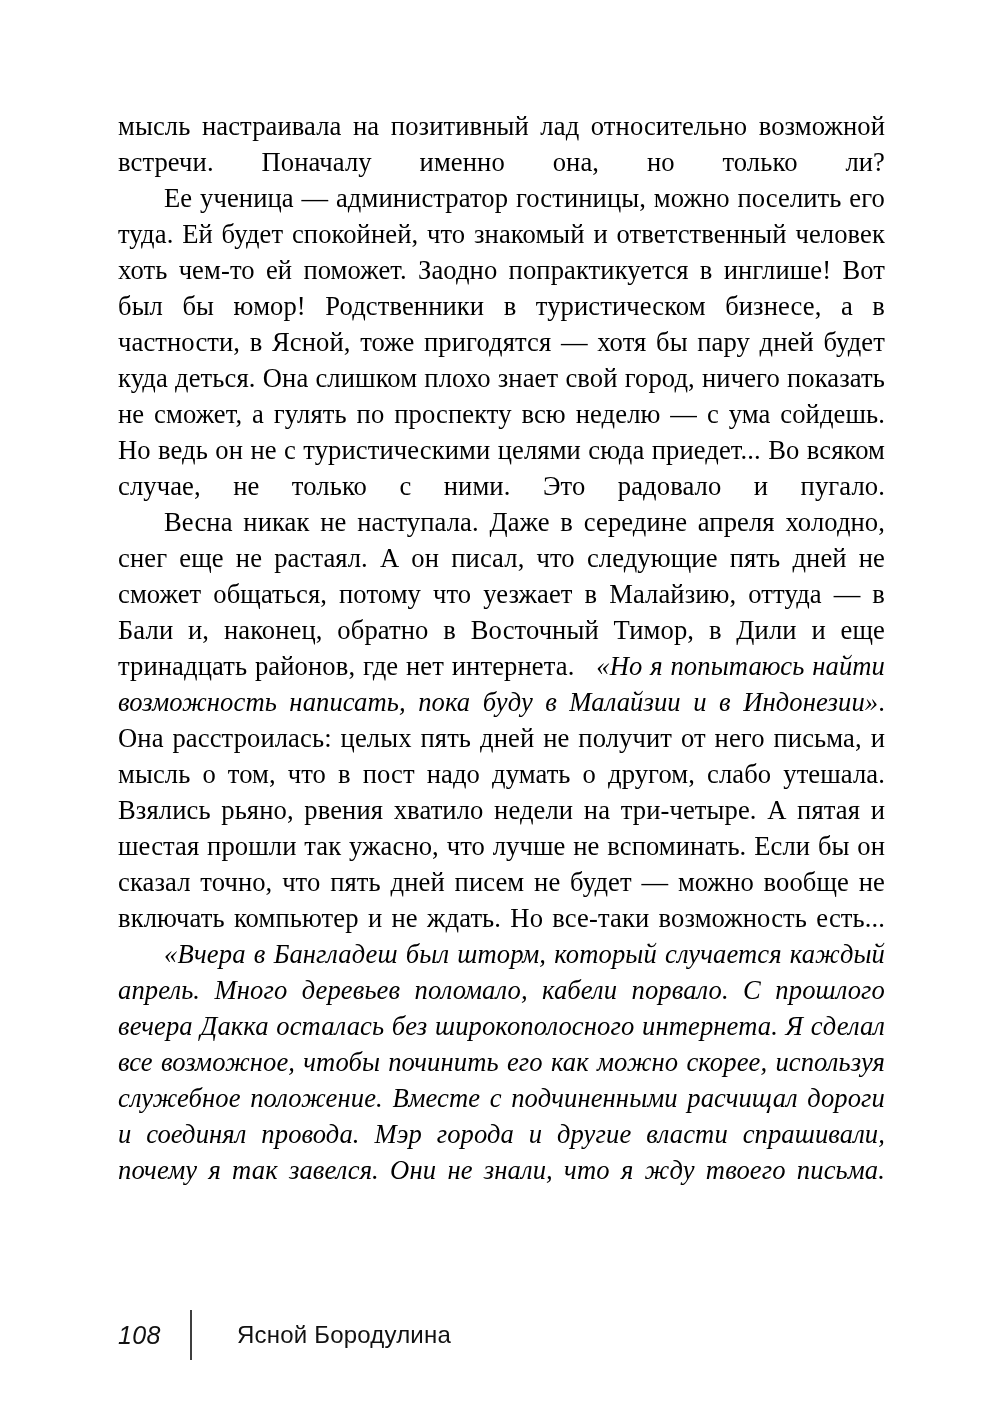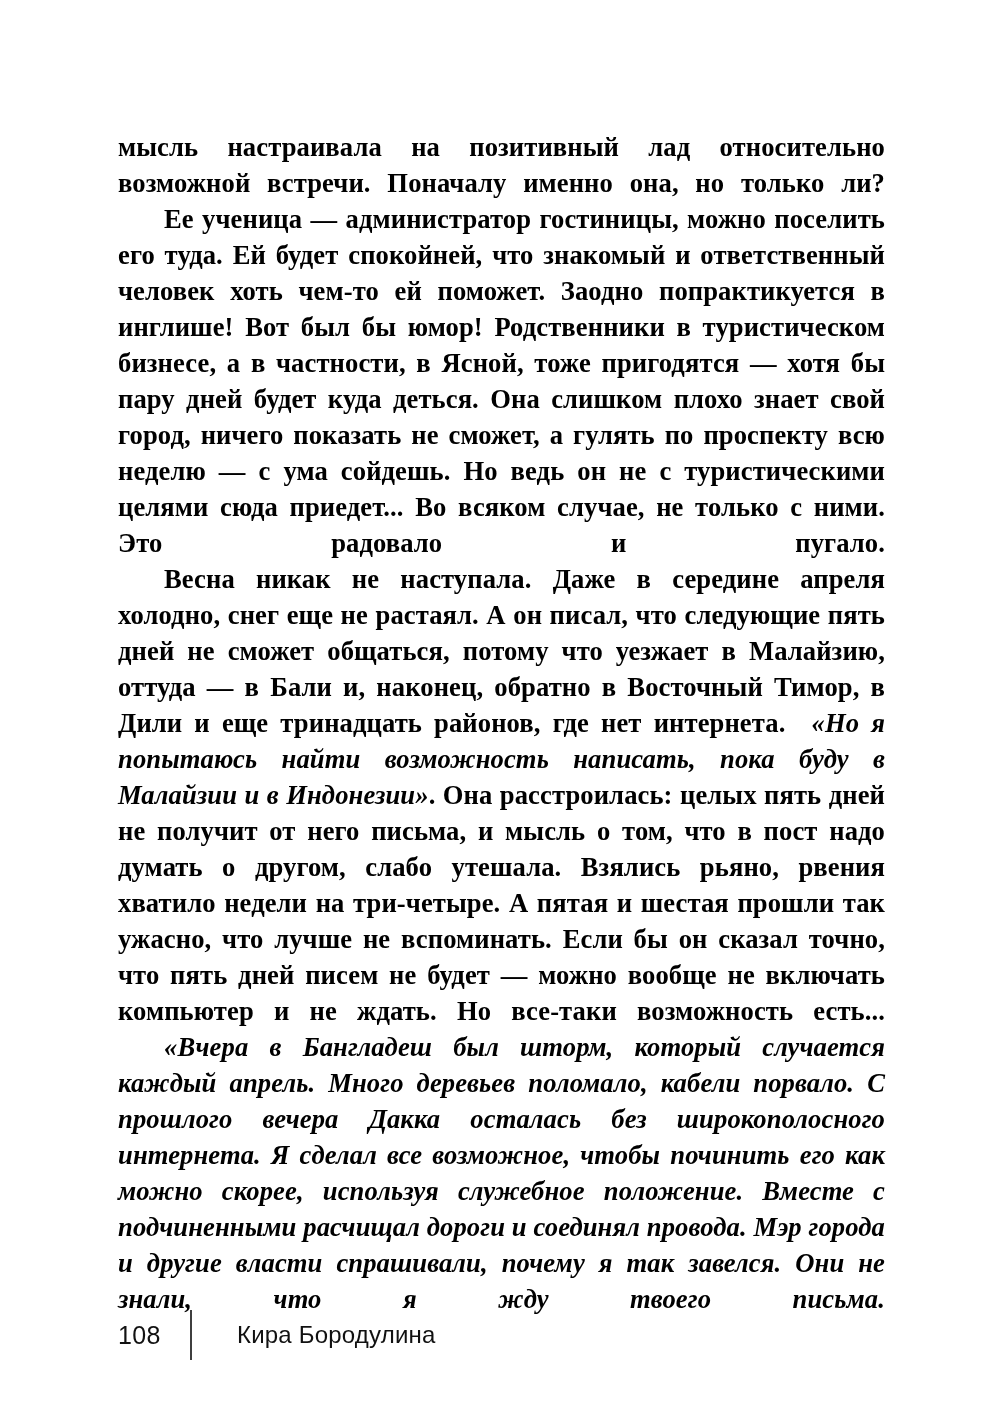--- a/index.html
+++ b/index.html
@@ -22,23 +22,22 @@
     position: absolute;
     left: 0; top: 0;
     width: 1005px;
     height: 1420px;
     background: #ffffff;
   }
 
   #text-column {
     position: absolute;
     left: 118px;
-    top: 129px;
+    top: 108px;
     width: 767px;
-    font-weight: bold;
   }
 
   .para {
     margin: 0;
     padding: 0;
     font-size: 26.6px;
     line-height: 36px;
     text-align: justify;
     text-justify: inter-word;
     text-indent: 0;
@@ -72,20 +71,21 @@
     align-items: center;
   }
   #page-number {
     font-family: "Liberation Sans", "DejaVu Sans", sans-serif;
     font-size: 25px;
     line-height: 1;
     color: #111111;
     letter-spacing: 0.3px;
     width: 58px;
     flex: 0 0 auto;
+    font-style: italic;
   }
   #footer-rule {
     width: 2px;
     height: 50px;
     background: #3f3f3f;
     margin-left: 14px;
     margin-right: 0;
     flex: 0 0 auto;
   }
   #footer-author {
@@ -112,16 +112,16 @@
     <p class="para indent stretch-last"><span>Весна никак не наступала. Даже в середине апреля хо­лодно, снег еще не растаял. А он писал, что следующие пять дней не сможет общаться, потому что уезжает в Малайзию, оттуда — в Бали и, наконец, обратно в Восточный Тимор, в Дили и еще тринадцать районов, где нет интернета. </span><span class="inline-italic">«Но я попытаюсь найти возможность написать, пока буду в Ма­лайзии и в Индонезии»</span><span>. Она расстроилась: целых пять дней не получит от него письма, и мысль о том, что в пост надо думать о другом, слабо утешала. Взялись рьяно, рвения хва­тило недели на три-четыре. А пятая и шестая прошли так ужасно, что лучше не вспоминать. Если бы он сказал точно, что пять дней писем не будет — можно вообще не включать компьютер и не ждать. Но все-таки возможность есть...</span></p>
 
     <p class="para indent italic stretch-last">«Вчера в Бангладеш был шторм, который случается каждый апрель. Много деревьев поломало, кабели порвало. С прошлого вечера Дакка осталась без широкополосного ин­тернета. Я сделал все возможное, чтобы починить его как можно скорее, используя служебное положение. Вместе с подчиненными расчищал дороги и соединял провода. Мэр города и другие власти спрашивали, почему я так завелся. Они не знали, что я жду твоего письма.</p>
 
 
   </div>
 
   <div id="footer">
     <div id="page-number">108</div>
     <div id="footer-rule"></div>
-    <div id="footer-author">Кира Бородулина</div>
+    <div id="footer-author">Ясной Бородулина</div>
   </div>
 
 </div>
 
 </body></html>

